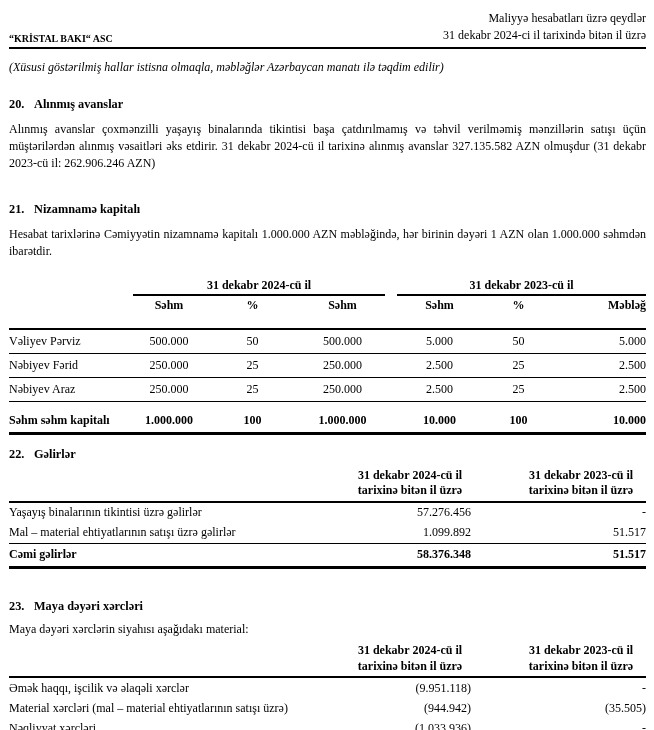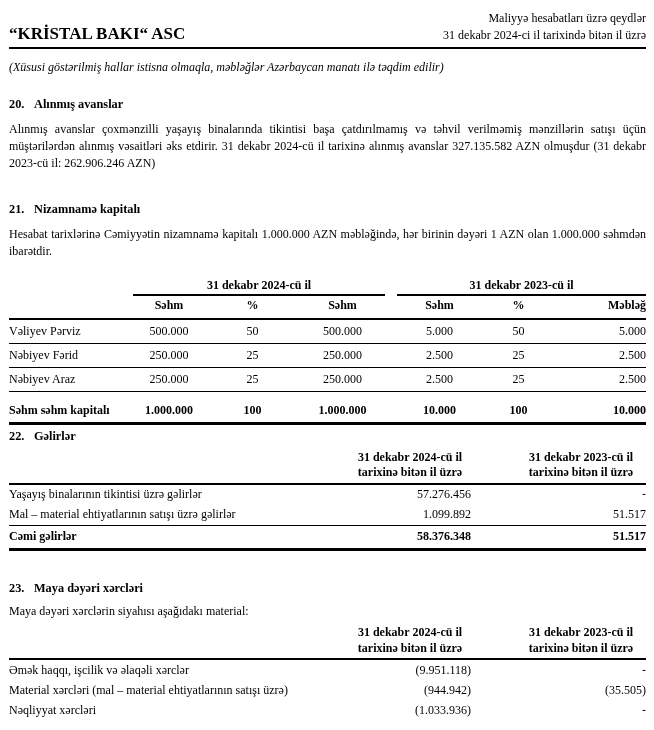--- a/index.html
+++ b/index.html
@@ -10,41 +10,41 @@
     font-size:12px;
     overflow:hidden;
   }
   .page { padding:10px 8px 0 9px; }
 
   
   .doc-header {
     display:flex; justify-content:space-between; align-items:flex-end;
     border-bottom:2px solid #000; padding-bottom:3px;
   }
-  .company { font-weight:bold; font-size:17px; white-space:nowrap; }
+  .company { font-weight:bold; font-size:10px; white-space:nowrap; }
   .hdr-right { text-align:right; font-size:12px; line-height:1.4; }
 
   .disclaimer { font-style:italic; margin-top:11px; }
 
   
   .sec-heading { display:flex; font-weight:bold; font-size:12.3px; margin-top:22px; }
   .sec-heading .num { width:25px; flex:0 0 auto; }
   .para { text-align:justify; line-height:1.42; margin-top:9px; }
   .intro { margin-top:8px; }
 
   
   table { border-collapse:collapse; width:100%; table-layout:fixed; }
   th, td { font-size:12px; font-weight:normal; padding:2px 0; overflow:hidden; }
   .c { text-align:center; }
   .r { text-align:right; }
 
   
   .t1 { margin-top:18px; }
   .t1 tr.grp th { font-weight:bold; text-align:center; border-bottom:2px solid #000; padding:0 0 1px; }
-  .t1 tr.sub td { font-weight:bold; border-bottom:2px solid #000; padding:2px 0 5px; }
+  .t1 tr.sub td { font-weight:bold; border-bottom:2px solid #000; padding:2px 0 15px; }
   .t1 tr.data td { border-bottom:1px solid #000; padding:4px 0; }
   .t1 tr.gap td { height:8px; padding:0; }
   .t1 tr.total td { font-weight:bold; border-bottom:3px solid #000; padding:3px 0 4px; }
 
   
   .t2 { margin-top:6px; }
   .t2 tr.head th, .t2 tr.head td {
     font-weight:bold; vertical-align:bottom; line-height:1.3;
     border-bottom:2px solid #000; padding:0 0 2px;
   }
@@ -146,21 +146,21 @@
       <td class="c">100</td>
       <td class="c">1.000.000</td>
       <td></td>
       <td class="c">10.000</td>
       <td class="c">100</td>
       <td class="r">10.000</td>
     </tr>
   </tbody>
     </table>
 
-  <div class="sec-heading" style="margin-top:4px">
+  <div class="sec-heading" style="margin-top:12px">
     <span class="num">22.</span>
     <span>Gəlirlər</span>
   </div>
 
   <table class="t2">
     <colgroup>
       <col style="width:340px">
         <col style="width:122px">
         <col style="width:45px">
         <col style="width:130px">

